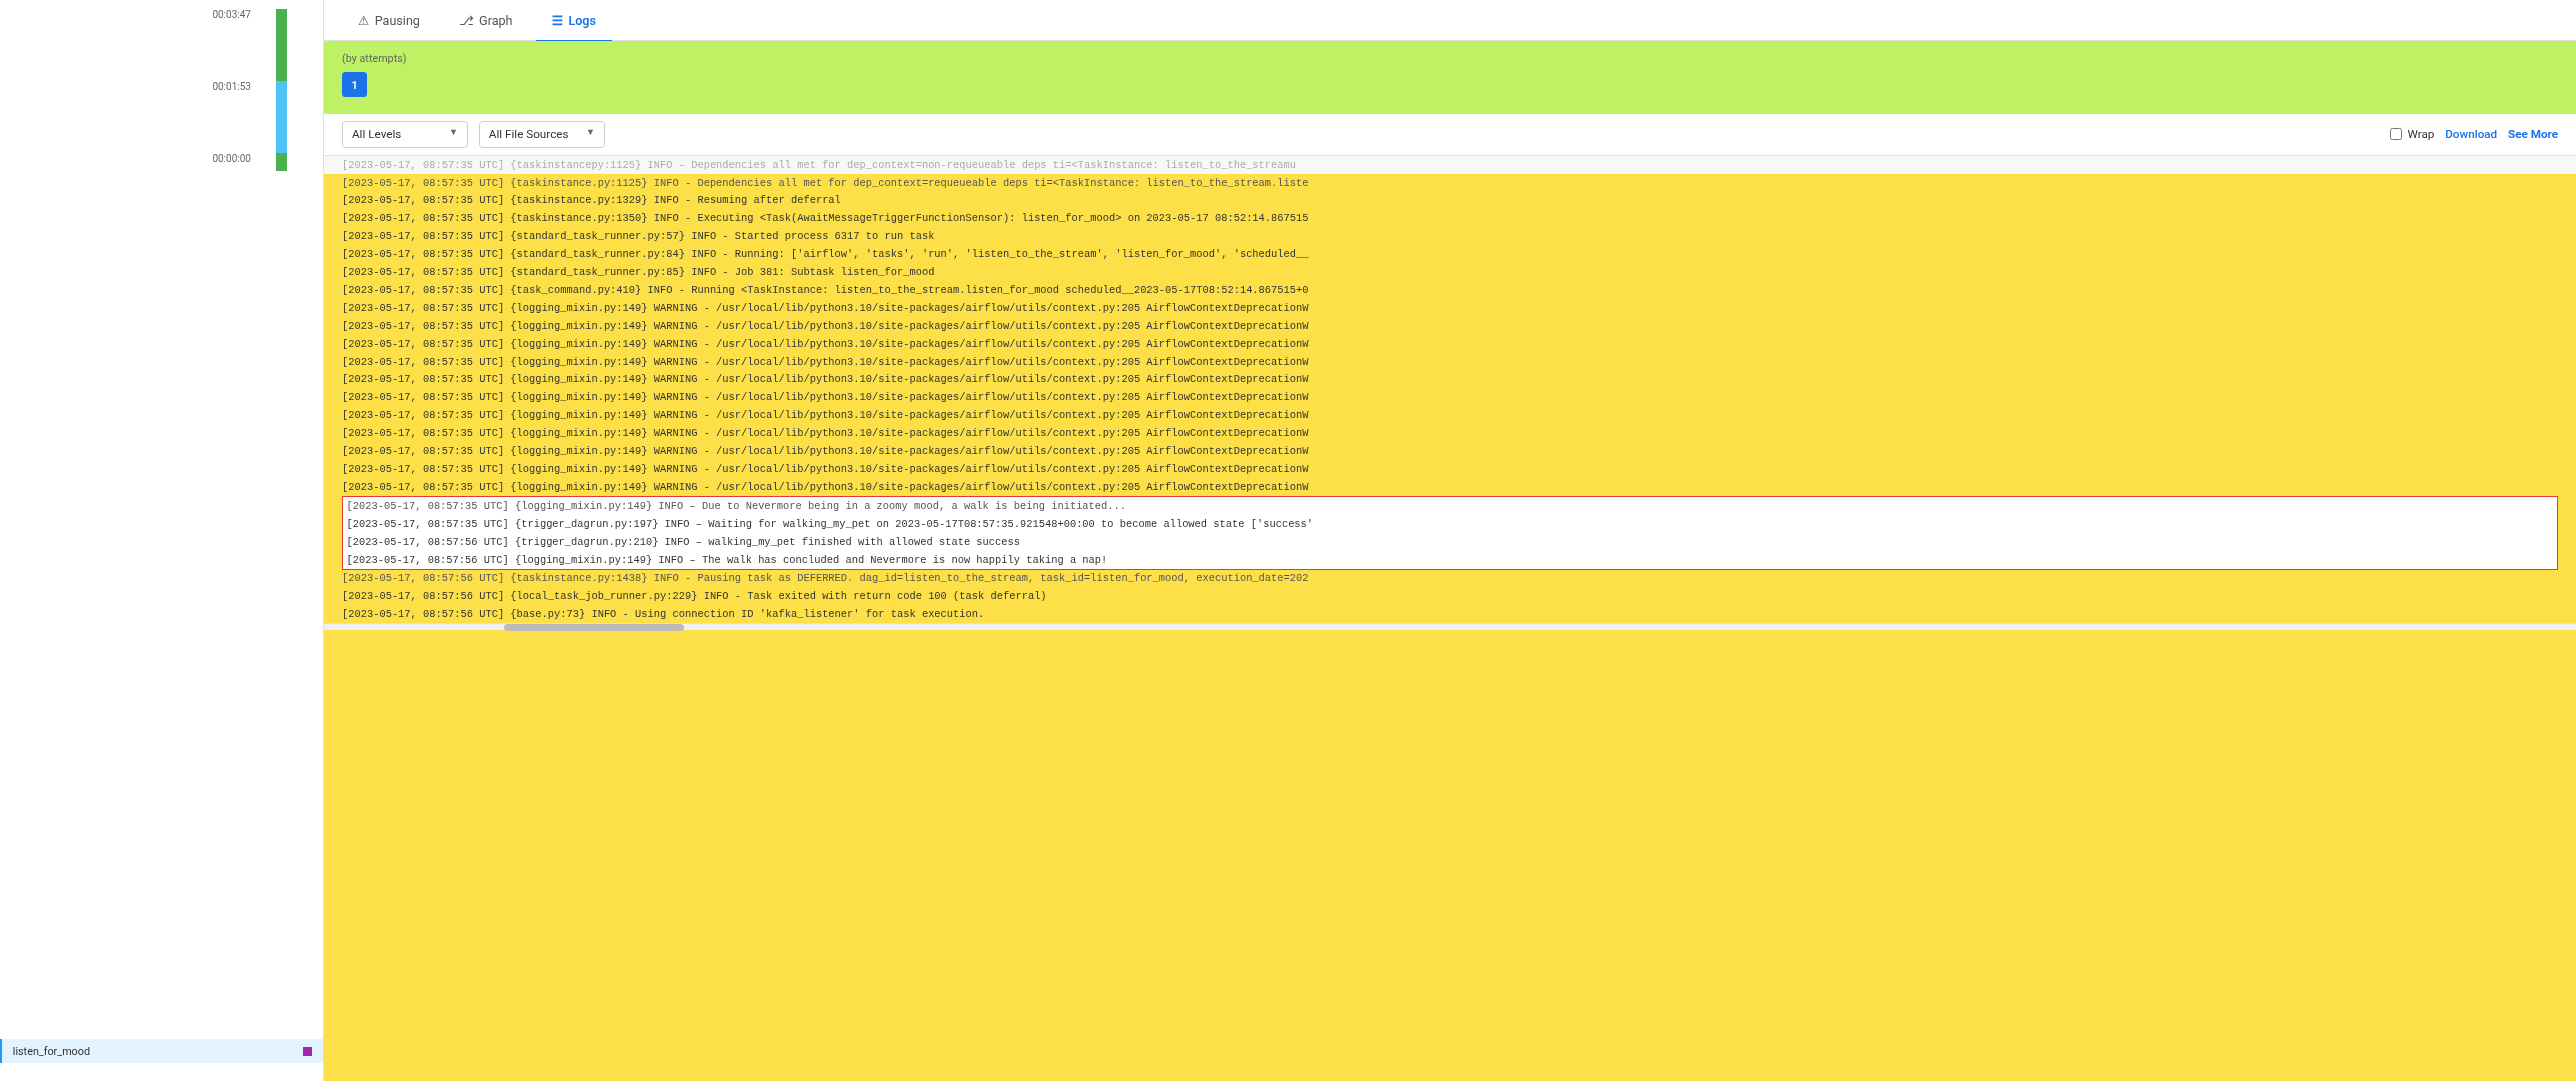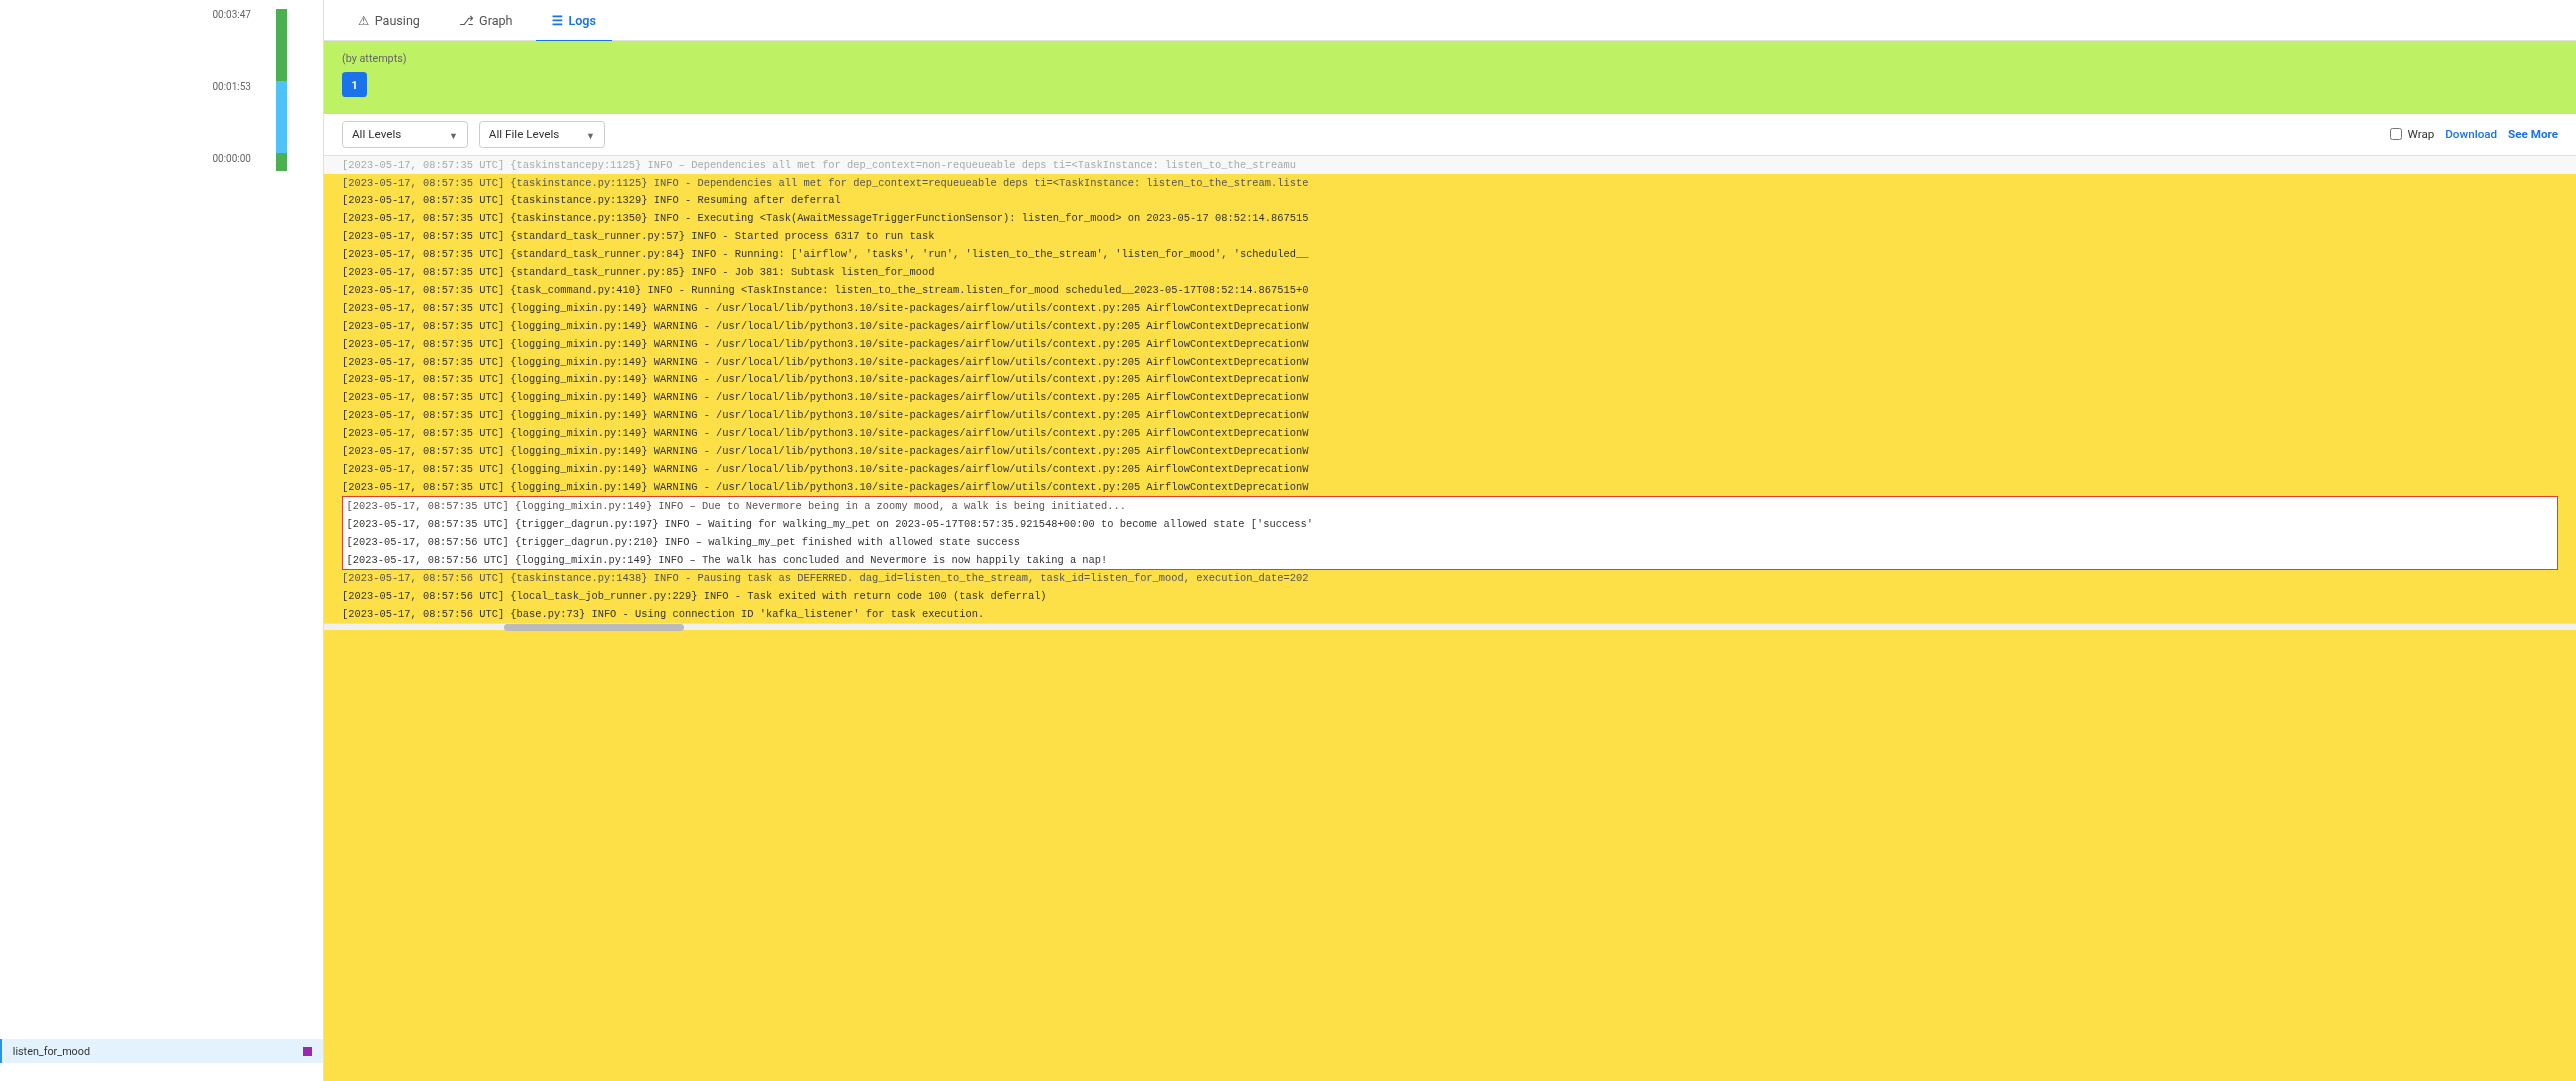--- a/index.html
+++ b/index.html
@@ -140,21 +140,21 @@
       display: flex;
       align-items: center;
       gap: 10.8px;
       padding: 7.2px 18px;
       background: #fff;
       border-bottom: 0.9px solid #e0e0e0;
     }
 
     .dropdown {
       display: flex;
-      align-items: flex-end;
+      align-items: flex-start;
       border: 0.9px solid #ccc;
       border-radius: 3.6px;
       padding: 5.4px 9px;
       font-size: 11.7px;
       color: #333;
       background: #fff;
       cursor: pointer;
       gap: 7.2px;
       min-width: 126px;
     }
@@ -285,21 +285,21 @@
       <div class="by-attempts">(by attempts)</div>
       <div class="attempt-badge">1</div>
     </div>
 
     <div class="logs-controls">
       <div class="dropdown">
         <span>All Levels</span>
         <span class="dropdown-arrow">▼</span>
       </div>
       <div class="dropdown">
-        <span>All File Levels</span>
+        <span>All File Sources</span>
         <span class="dropdown-arrow">▼</span>
       </div>
       <div class="wrap-label">
         <input type="checkbox" class="wrap-checkbox" style="">
         <span>Wrap</span>
       </div>
       <div class="download-btn">Download</div>
       <div class="see-more-btn">See More</div>
     </div>
 

